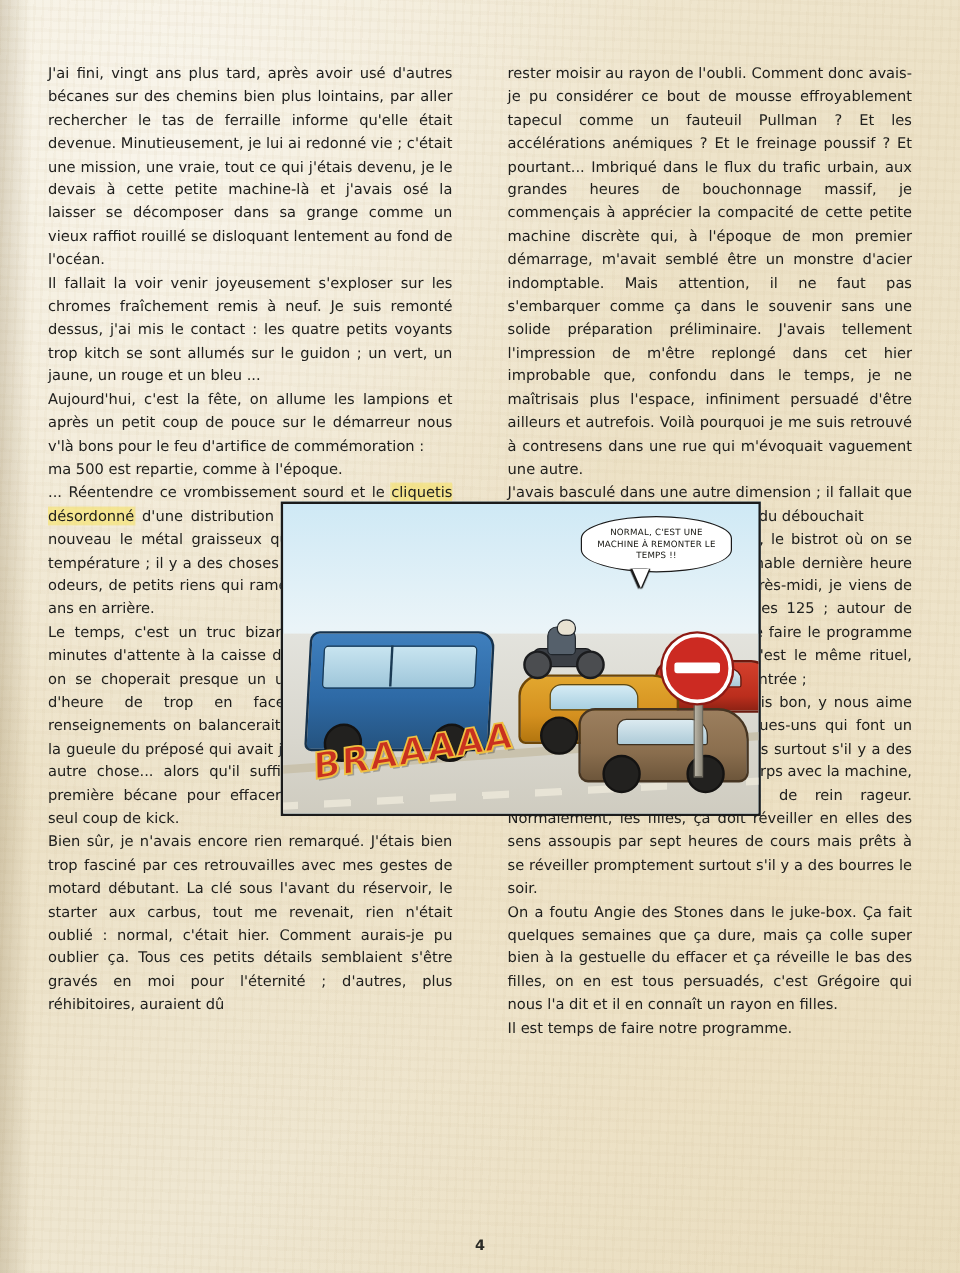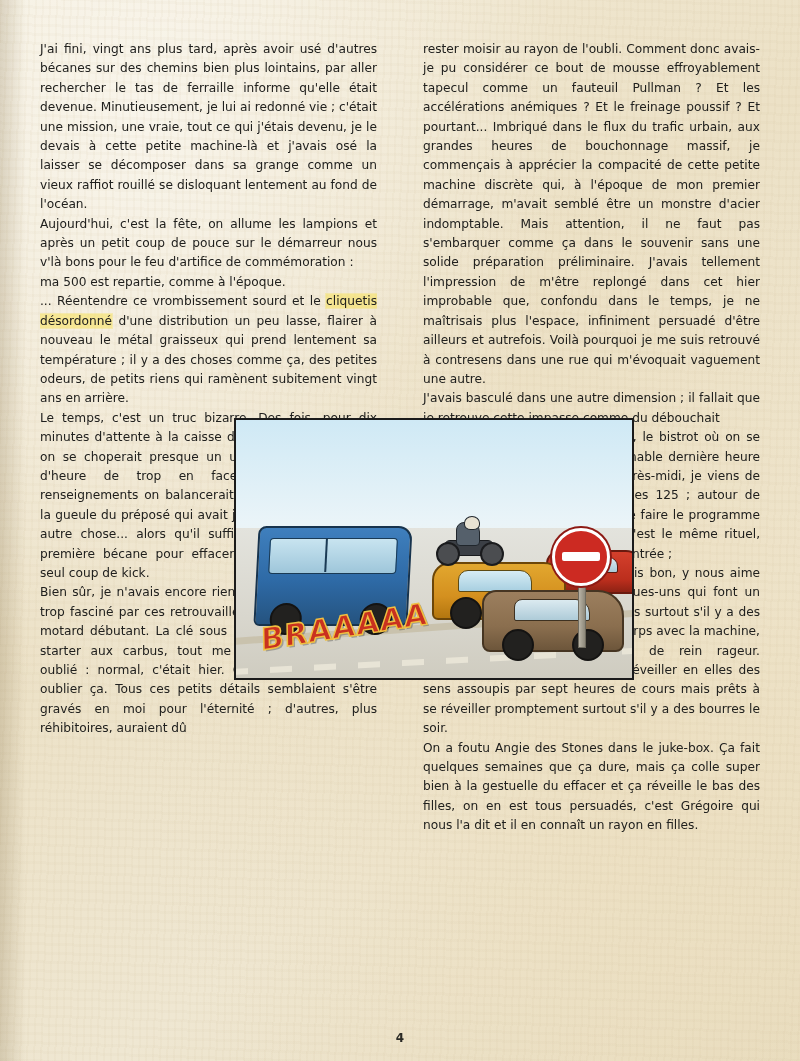--- a/index.html
+++ b/index.html
@@ -39,21 +39,21 @@
     content: "";
     position: absolute;
     top: 0; left: 0; bottom: 0;
     width: 26px;
     background: linear-gradient(to right, rgba(120,100,60,0.22), rgba(120,100,60,0.0));
     pointer-events: none;
   }
 
   .columns {
     position: absolute;
-    top: 40px;
+    top: 52px;
     left: 40px;
     width: 720px;
     height: 960px;
   }
   .col {
     position: absolute;
     top: 0;
     width: 337px;
     font-family: "DejaVu Sans", sans-serif;
     font-size: 12.2px;
@@ -361,33 +361,35 @@
 </style>
 </head>
 <body>
 
 <div id="page">
 
   <div class="columns">
 
     <div class="col left">
       <p>J'ai fini, vingt ans plus tard, après avoir usé d'autres bécanes sur des chemins bien plus lointains, par aller rechercher le tas de ferraille informe qu'elle était devenue. Minutieusement, je lui ai redonné vie ; c'était une mission, une vraie, tout ce qui j'étais devenu, je le devais à cette petite machine-là et j'avais osé la laisser se décomposer dans sa grange comme un vieux raffiot rouillé se disloquant lentement au fond de l'océan.</p>
+      <p>Il fallait la voir venir joyeusement s'exploser sur les chromes fraîchement remis à neuf. Je suis remonté dessus, j'ai mis le contact : les quatre petits voyants trop kitch se sont allumés sur le guidon ; un vert, un jaune, un rouge et un bleu ...</p>
       <p>Aujourd'hui, c'est la fête, on allume les lampions et après un petit coup de pouce sur le démarreur nous v'là bons pour le feu d'artifice de commémoration :</p>
       <p>ma 500 est repartie, comme à l'époque.</p>
       <p>... Réentendre ce vrombissement sourd et le <span class="hl">cliquetis désordonné</span> d'une distribution un peu lasse, flairer à nouveau le métal graisseux qui prend lentement sa température ; il y a des choses comme ça, des petites odeurs, de petits riens qui ramènent subitement vingt ans en arrière.</p>
       <p>Le temps, c'est un truc bizarre. Des fois, pour dix minutes d'attente à la caisse de la supérette du coin, on se choperait presque un ulcère ; pour un quart d'heure de trop en face d'un guichet de renseignements on balancerait le banc en travers de la gueule du préposé qui avait juste envie de penser à autre chose... alors qu'il suffit de remonter sur sa première bécane pour effacer deux décennies d'un seul coup de kick.</p>
       <p>Bien sûr, je n'avais encore rien remarqué. J'étais bien trop fasciné par ces retrouvailles avec mes gestes de motard débutant. La clé sous l'avant du réservoir, le starter aux carbus, tout me revenait, rien n'était oublié : normal, c'était hier. Comment aurais-je pu oublier ça. Tous ces petits détails semblaient s'être gravés en moi pour l'éternité ; d'autres, plus réhibitoires, auraient dû</p>
     </div>
 
     <div class="col right">
       <p>rester moisir au rayon de l'oubli. Comment donc avais-je pu considérer ce bout de mousse effroyablement tapecul comme un fauteuil Pullman ? Et les accélérations anémiques ? Et le freinage poussif ? Et pourtant... Imbriqué dans le flux du trafic urbain, aux grandes heures de bouchonnage massif, je commençais à apprécier la compacité de cette petite machine discrète qui, à l'époque de mon premier démarrage, m'avait semblé être un monstre d'acier indomptable. Mais attention, il ne faut pas s'embarquer comme ça dans le souvenir sans une solide préparation préliminaire. J'avais tellement l'impression de m'être replongé dans cet hier improbable que, confondu dans le temps, je ne maîtrisais plus l'espace, infiniment persuadé d'être ailleurs et autrefois. Voilà pourquoi je me suis retrouvé à contresens dans une rue qui m'évoquait vaguement une autre.</p>
       <p>J'avais basculé dans une autre dimension ; il fallait que je retrouve cette impasse comme du débouchait</p>
       <p>la sortie du lycée et juste à côté, le bistrot où on se filait tous rencard après l'interminable dernière heure de cours. C'est vendredi, fin d'après-midi, je viens de me garer à côté des mobs et des 125 ; autour de quelques bières et cocas on va se faire le programme du week-end. Chaque semaine c'est le même rituel, on entasse les cartables contre l'entrée ;</p>
       <p>ça fait un peu râler le patron mais bon, y nous aime bien quand même. Y'en a quelques-uns qui font un flipper. C'est de la superchampions surtout s'il y a des filles à côté. Il faut les voir faire corps avec la machine, les muscles tendus, le coup de rein rageur. Normalement, les filles, ça doit réveiller en elles des sens assoupis par sept heures de cours mais prêts à se réveiller promptement surtout s'il y a des bourres le soir.</p>
       <p>On a foutu Angie des Stones dans le juke-box. Ça fait quelques semaines que ça dure, mais ça colle super bien à la gestuelle du effacer et ça réveille le bas des filles, on en est tous persuadés, c'est Grégoire qui nous l'a dit et il en connaît un rayon en filles.</p>
+      <p>Il est temps de faire notre programme.</p>
     </div>
 
   </div>
 
   <div id="illustration">
     <div class="sky"></div>
     <div class="roadbg"></div>
     <div class="curb"></div>
     <div class="roadline"></div>
 
@@ -423,17 +425,21 @@
     </div>
 
     <div class="signpost"></div>
     <div class="signdisc">
       <div class="bar"></div>
     </div>
 
     <div class="sfx">BRAAAAA</div>
 
 
+    <div class="balloon" id="balloon-right">
+      <span>Normal, c'est une machine à remonter le temps !!</span>
+      <span class="tail"></span>
+    </div>
   </div>
 
   <div id="page-number">4</div>
 
 </div>
 
 </body></html>

